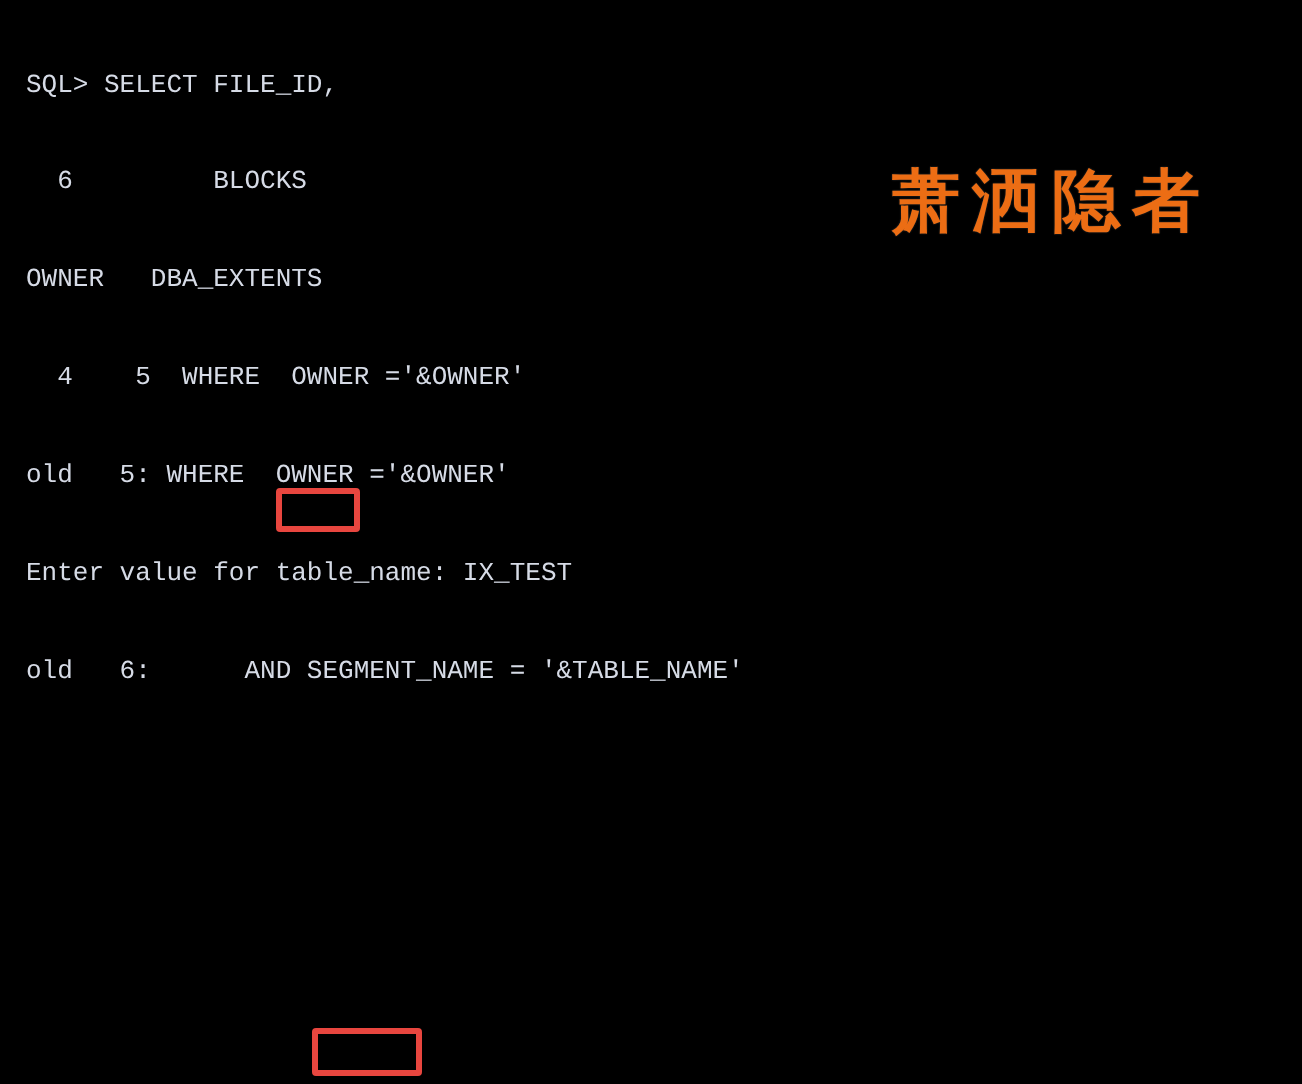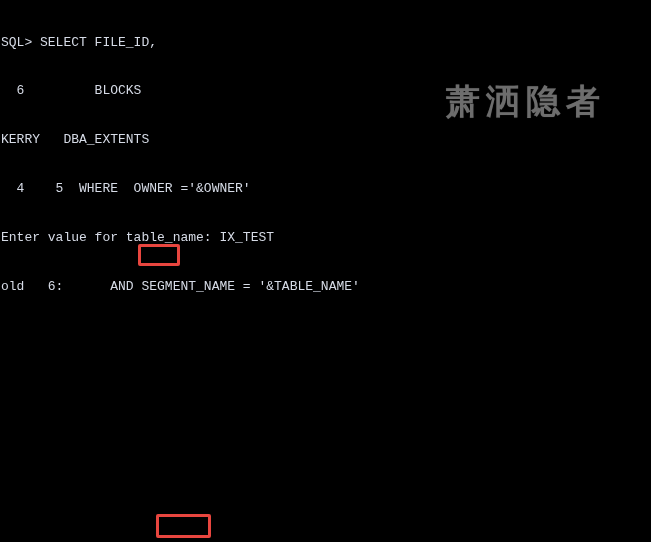--- a/index.html
+++ b/index.html
@@ -24,30 +24,30 @@
     position: absolute;
     left: 0;
     top: 2px;
     width: 651px;
     white-space: pre;
     letter-spacing: 0px;
   }
   .line {
     height: 16.3px;
     white-space: pre;
-    padding-left: 1px;
+    padding-left: 13px;
   }
   
   #watermark {
     position: absolute;
     left: 446px;
     top: 71px;
     width: 186px;
     height: 60px;
-    color: #737373;
+    color: #f97316;
     font-family: "DejaVu Serif", serif;
     font-size: 34px;
     letter-spacing: 6px;
     line-height: 60px;
     font-weight: 700;
     opacity: 0.95;
     pointer-events: none;
     text-shadow: 0 0 1px #3d3d3d;
   }
   
@@ -72,22 +72,23 @@
   }
 </style>
 </head>
 <body>
 
 <div id="terminal">
 
   <div id="console">
     <div class="line">SQL&gt; SELECT FILE_ID,</div>
     <div class="line">  6         BLOCKS</div>
-    <div class="line">KERRY   DBA_EXTENTS</div>
+    <div class="line">OWNER   DBA_EXTENTS</div>
     <div class="line">  4    5  WHERE  OWNER ='&amp;OWNER'</div>
+    <div class="line">old   5: WHERE  OWNER ='&amp;OWNER'</div>
     <div class="line">Enter value for table_name: IX_TEST</div>
     <div class="line">old   6:      AND SEGMENT_NAME = '&amp;TABLE_NAME'</div>
     
     
     
     
     
     
     
     

